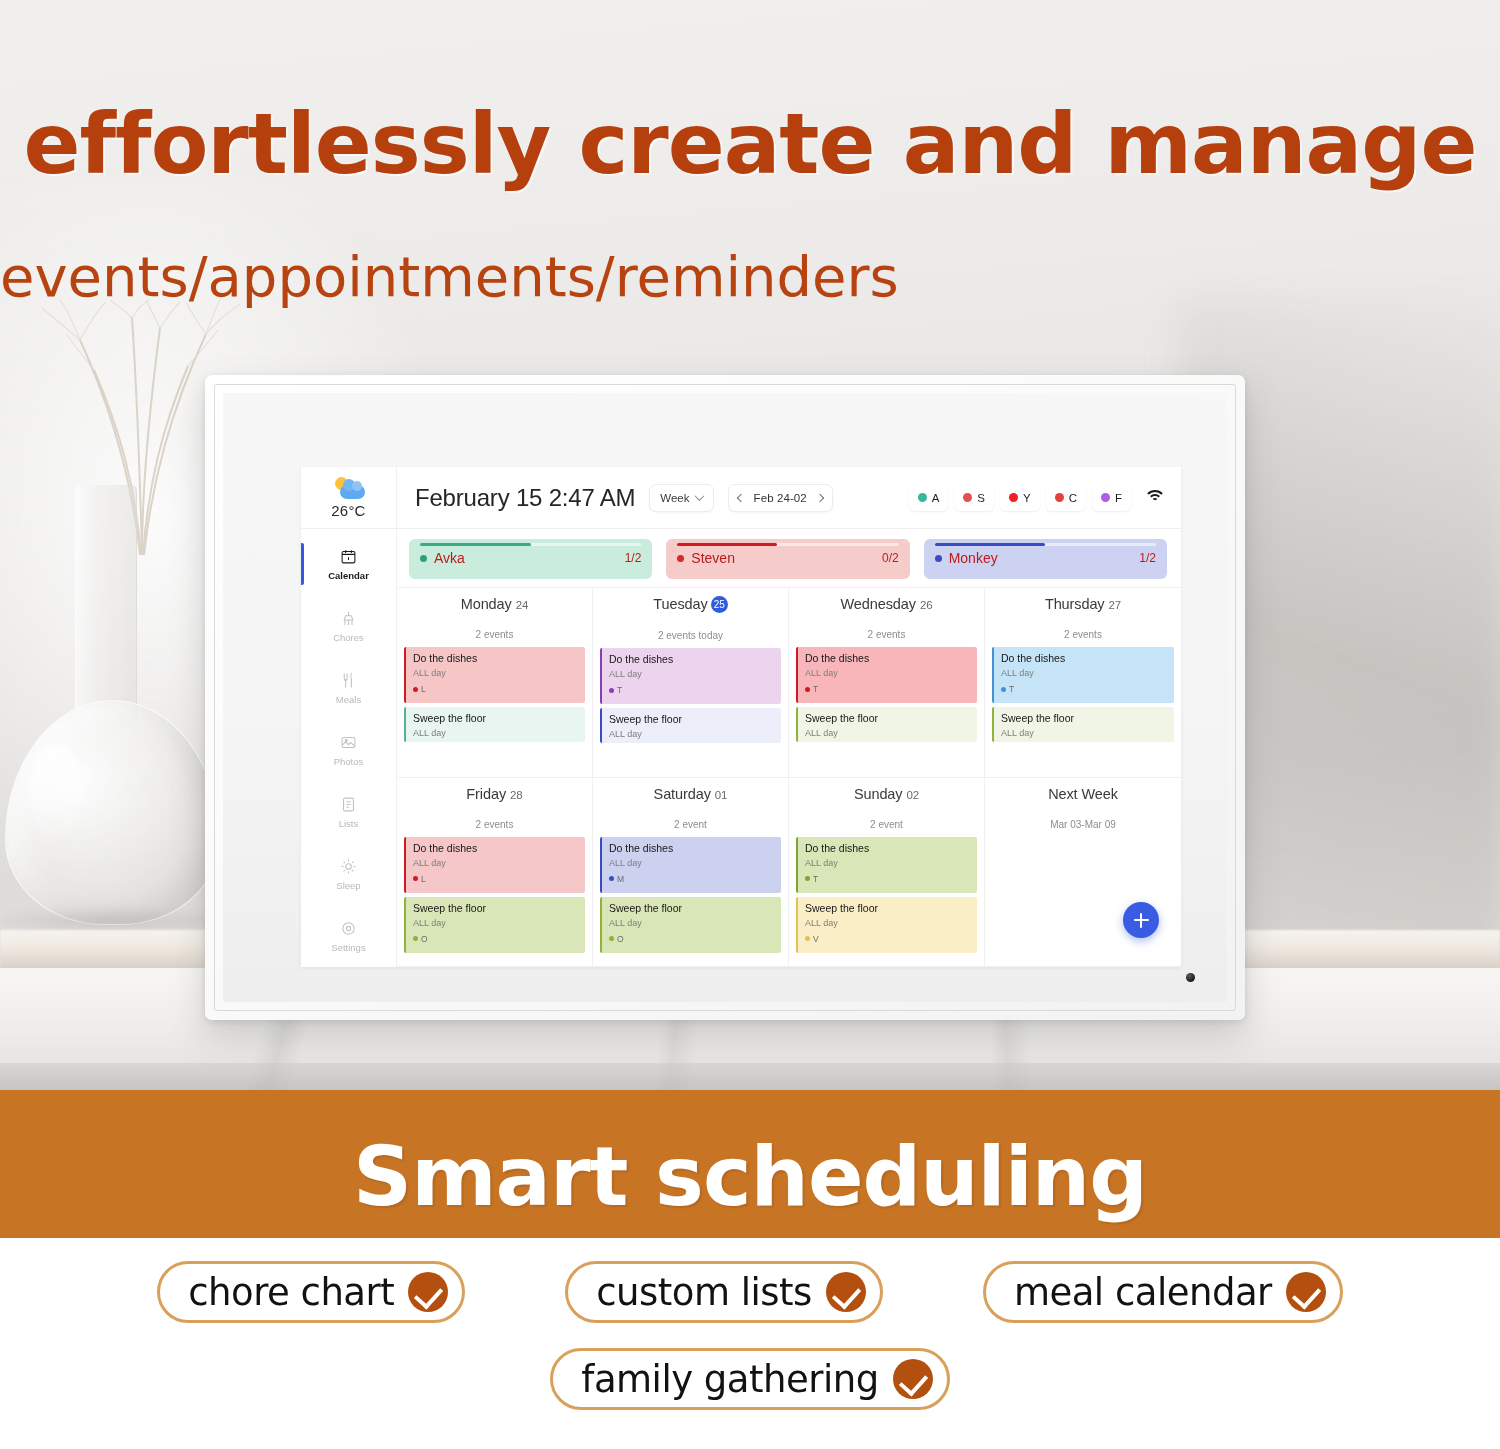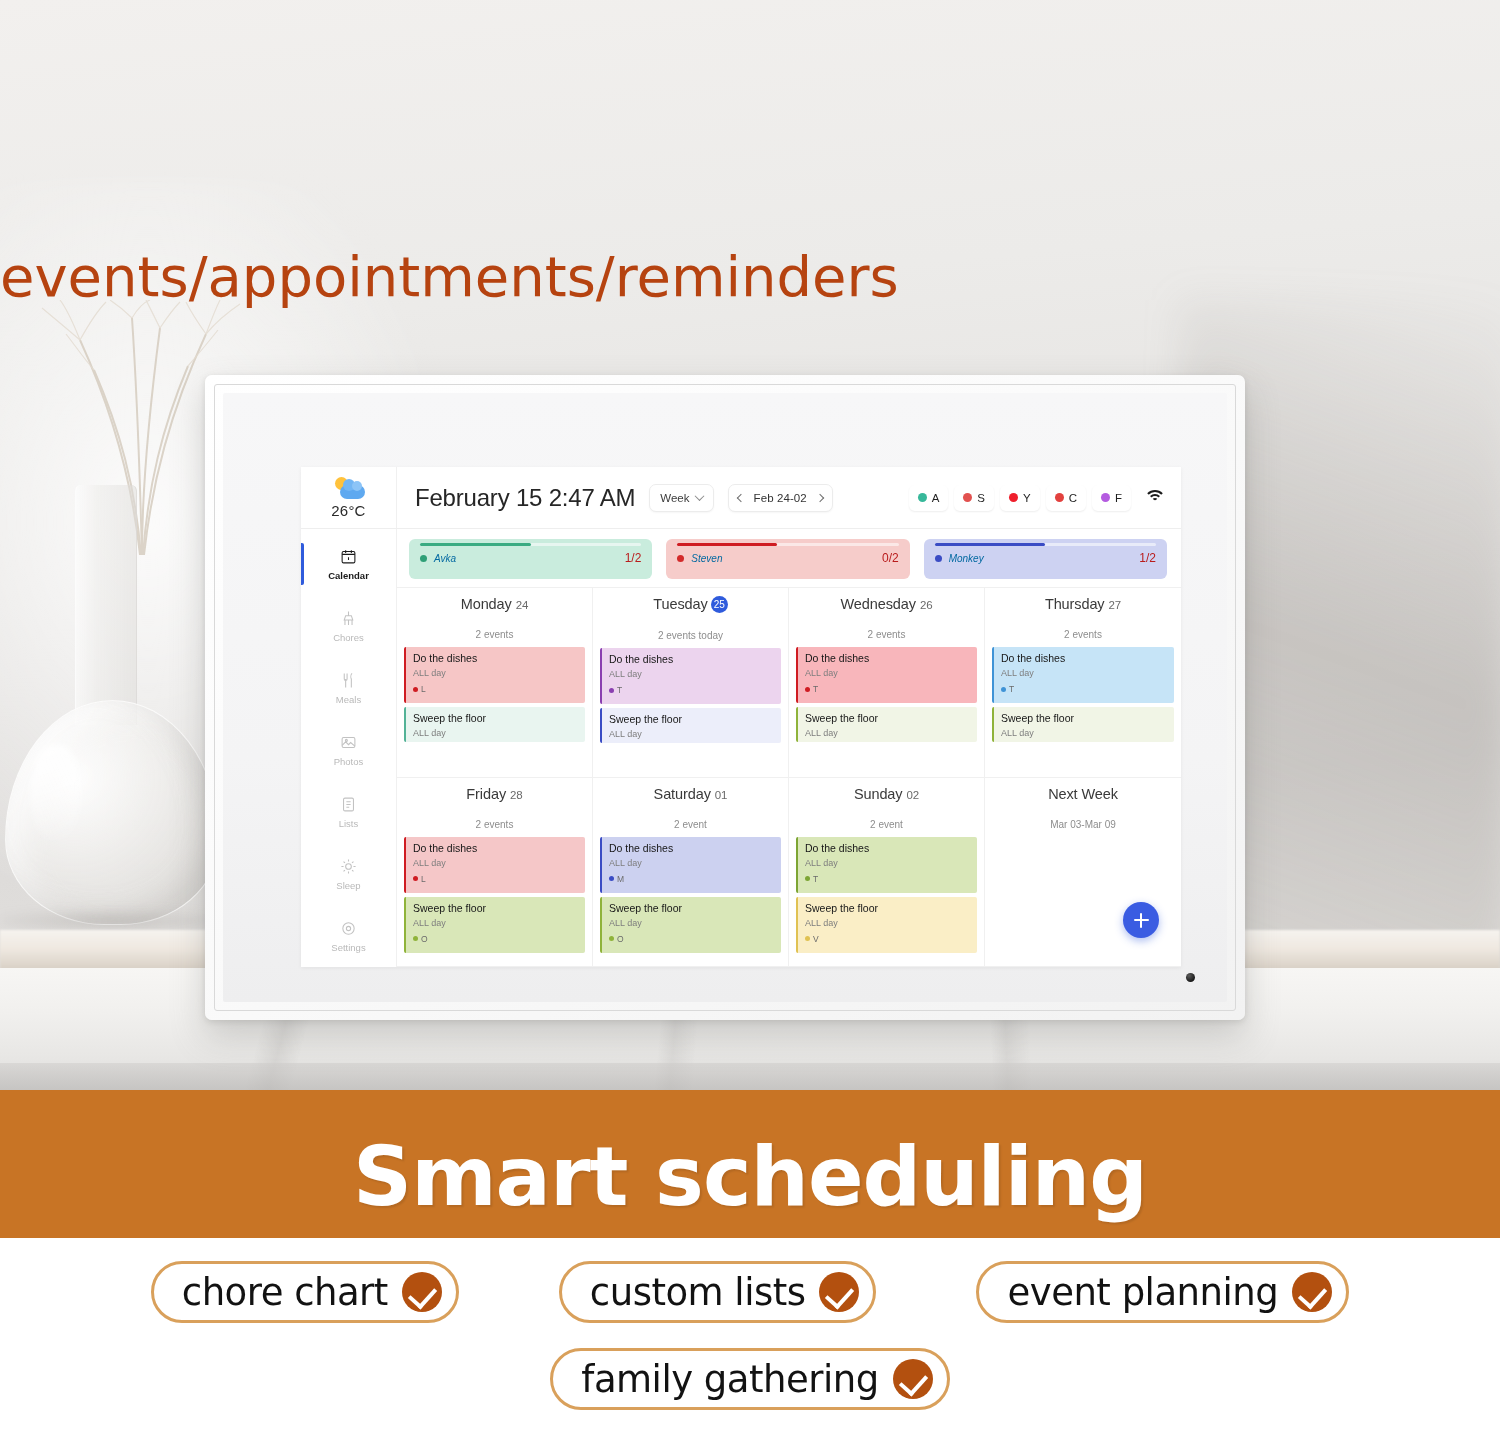--- a/index.html
+++ b/index.html
@@ -219,21 +219,21 @@
     flex: 1; border-radius: 6px; position: relative; padding: 9px 11px 11px 11px;
     display: flex; align-items: center; overflow: hidden; min-height: 40px;
   }
   .member-track {
     position: absolute; left: 11px; right: 11px; top: 4px; height: 2.5px;
     border-radius: 2px; background: rgba(255,255,255,0.55);
   }
   .member-fill { position: absolute; left: 0; top: 0; height: 100%; border-radius: 2px; }
   .member-left { display: flex; align-items: center; gap: 7px; }
   .mdot { width: 7px; height: 7px; border-radius: 50%; }
-  .mname { font-size: 10px; color: #0369a1; font-style: italic; }
+  .mname { font-size: 14px; color: #b91c1c; }
   .mcount { margin-left: auto; font-size: 12px; color: #b91c1c; }
 
   .grid { flex: 1; display: grid; grid-template-columns: repeat(4, 1fr); grid-template-rows: 1fr 1fr;
           border-top: 1px solid #f0f0f0; min-height: 0; }
   .daycell { border-right: 1px solid #f0f0f0; border-bottom: 1px solid #f0f0f0;
              padding: 8px 7px 0 7px; display: flex; flex-direction: column; min-width: 0; position: relative; }
   .daycell:nth-child(4n) { border-right: none; }
   .dayhead { text-align: center; font-size: 14.5px; color: #3a3a3a; letter-spacing: -.1px; }
   .dayhead .dnum { font-size: 11.5px; color: #6a6a6a; margin-left: 4px; }
   .dayhead .dnum.badge {
@@ -331,20 +331,21 @@
     <div class="vase-body"></div>
     <div class="vase-hl"></div>
     <div class="vase-shadow"></div>
   </div>
 
   <div class="baseboard"></div>
   <div class="counter"></div>
   <div class="counter-veins"></div>
   <div class="counter-edge"></div>
 
+  <div class="hero-title">effortlessly create and manage</div>
   <div class="hero-sub">events/appointments/reminders</div>
 
   <div class="device">
     <div class="device-inner-ring"></div>
     <div class="device-screen">
       <div class="cam-dot"></div>
 
       <div class="app">
 
         <div class="app-top">
@@ -678,21 +679,21 @@
   <div class="chip-row r1">
     <div class="chip">
       <span class="chip-label">chore chart</span>
       <span class="check"></span>
     </div>
     <div class="chip">
       <span class="chip-label">custom lists</span>
       <span class="check"></span>
     </div>
     <div class="chip">
-      <span class="chip-label">event planning</span>
+      <span class="chip-label">meal calendar</span>
       <span class="check"></span>
     </div>
   </div>
   <div class="chip-row r2">
     <div class="chip">
       <span class="chip-label">family gathering</span>
       <span class="check"></span>
     </div>
   </div>
 </div>

